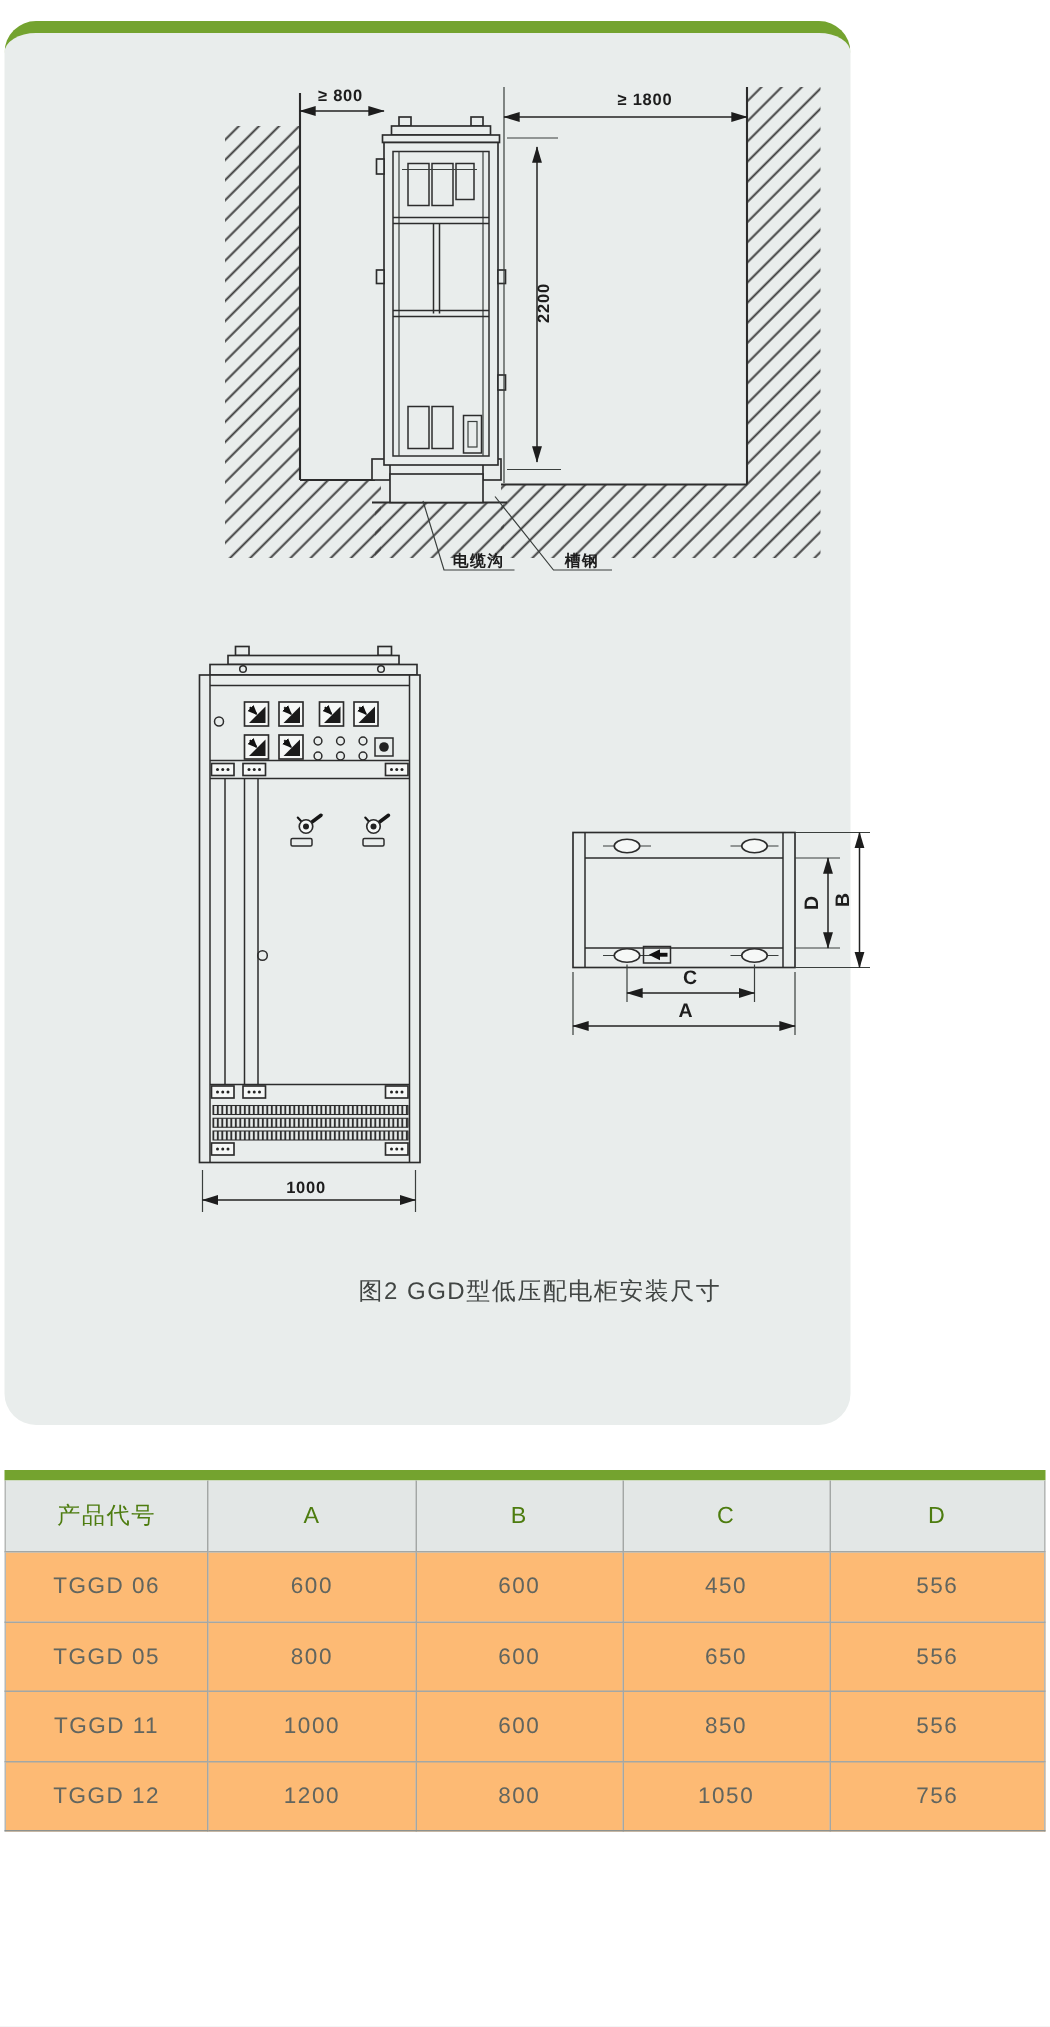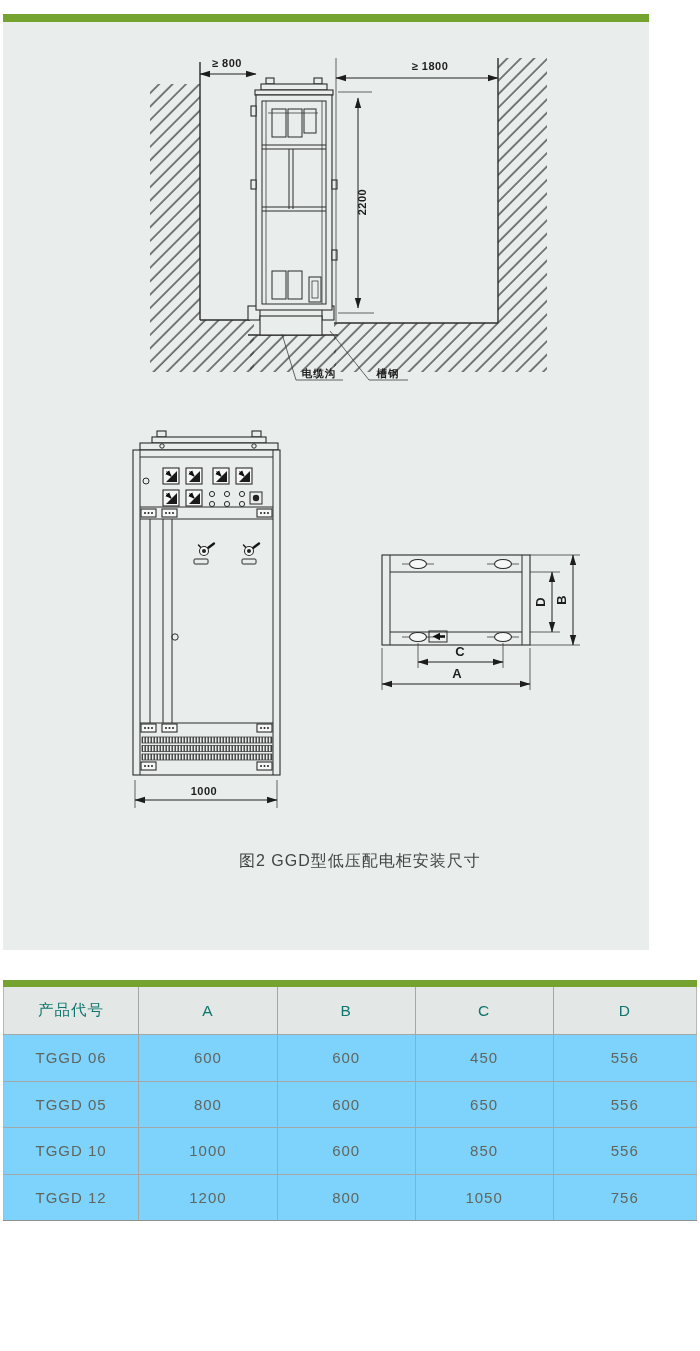--- a/index.html
+++ b/index.html
@@ -2,23 +2,24 @@
 <html style="--accent: #74a32f; --panel: #e9edec;"><head>
 <meta charset="utf-8">
 <style>
   html,body{margin:0;padding:0;}
   body{
     width:700px;height:1351px;position:relative;background:#ffffff;
     font-family:"Liberation Sans","DejaVu Sans",sans-serif;
     -webkit-font-smoothing:antialiased;
   }
   .panel{
-    position:absolute;left:3px;top:14px;width:646px;height:936px;
+    position:absolute;left:3px;top:14px;width:564px;height:936px;
     box-sizing:border-box;border-top:8px solid var(--accent,#74a32f);
     background:var(--panel,#e9edec);
+    border-radius:21px;
   }
   .panel svg{display:block;}
   svg .ln{stroke:#2c2c2c;stroke-width:1;fill:none;}
   svg .ln2{stroke:#2c2c2c;stroke-width:1.4;fill:none;}
   svg .thin{stroke:#3a3f3d;stroke-width:.8;fill:none;}
   svg .fillbg{fill:#e9edec;stroke:#2c2c2c;stroke-width:1.1;}
   svg .white{fill:#f6f8f7;stroke:#2c2c2c;stroke-width:1.1;}
   svg .dim{stroke:#222;stroke-width:1;fill:none;marker-start:url(#ah);marker-end:url(#ah);}
   svg .dtxt{fill:#1d1d1d;font-size:11px;font-weight:bold;letter-spacing:.5px;}
   svg .ltr{fill:#1d1d1d;font-size:13px;font-weight:bold;}
@@ -27,23 +28,23 @@
   svg .dot{fill:#222;stroke:none;}
   
   .table-wrap{position:absolute;left:3px;right:3px;top:980px;}
   .green-bar{height:7px;background:var(--accent,#74a32f);}
   table.dims{width:100%;border-collapse:collapse;table-layout:fixed;}
   table.dims th, table.dims td{
     border:1px solid #a3a7a5;text-align:center;vertical-align:middle;
     color:#61655f;font-size:15px;font-weight:normal;letter-spacing:1px;
   }
   table.dims thead th{
-    height:45px;background:#e3e7e6;border-top:none;color:#0f766e;font-size:15.5px;
+    height:45px;background:#e3e7e6;border-top:none;color:#4d7c0f;font-size:15.5px;
   }
-  table.dims tbody td{height:43.5px;background:#7dd3fc;}
+  table.dims tbody td{height:43.5px;background:#fdba74;}
   table.dims td:first-child, table.dims th:first-child{border-left:1px solid #b5b8b6;}
   table.dims td:last-child, table.dims th:last-child{border-right:1px solid #b5b8b6;}
   table.dims tr:last-child td{border-bottom:1px solid #8e928f;}
 </style>
 </head>
 <body>
 
 <div class="panel">
   <svg width="694" height="928" viewBox="3 22 694 928">
     <defs>
@@ -307,21 +308,21 @@
         <td>556</td>
       </tr>
       <tr>
         <td>TGGD 05</td>
         <td>800</td>
         <td>600</td>
         <td>650</td>
         <td>556</td>
       </tr>
       <tr>
-        <td>TGGD 10</td>
+        <td>TGGD 11</td>
         <td>1000</td>
         <td>600</td>
         <td>850</td>
         <td>556</td>
       </tr>
       <tr>
         <td>TGGD 12</td>
         <td>1200</td>
         <td>800</td>
         <td>1050</td>

